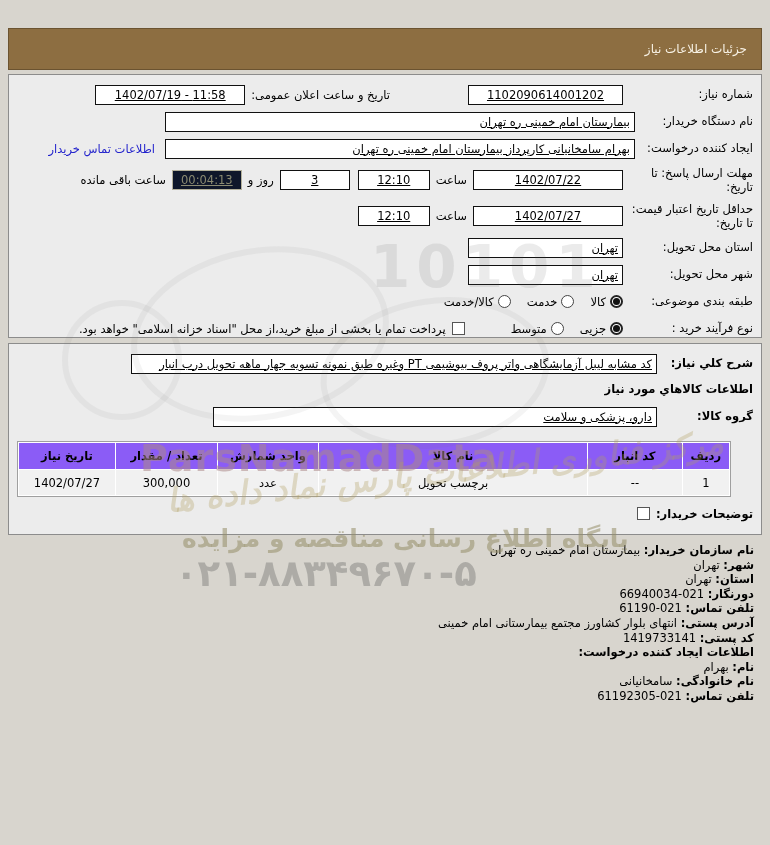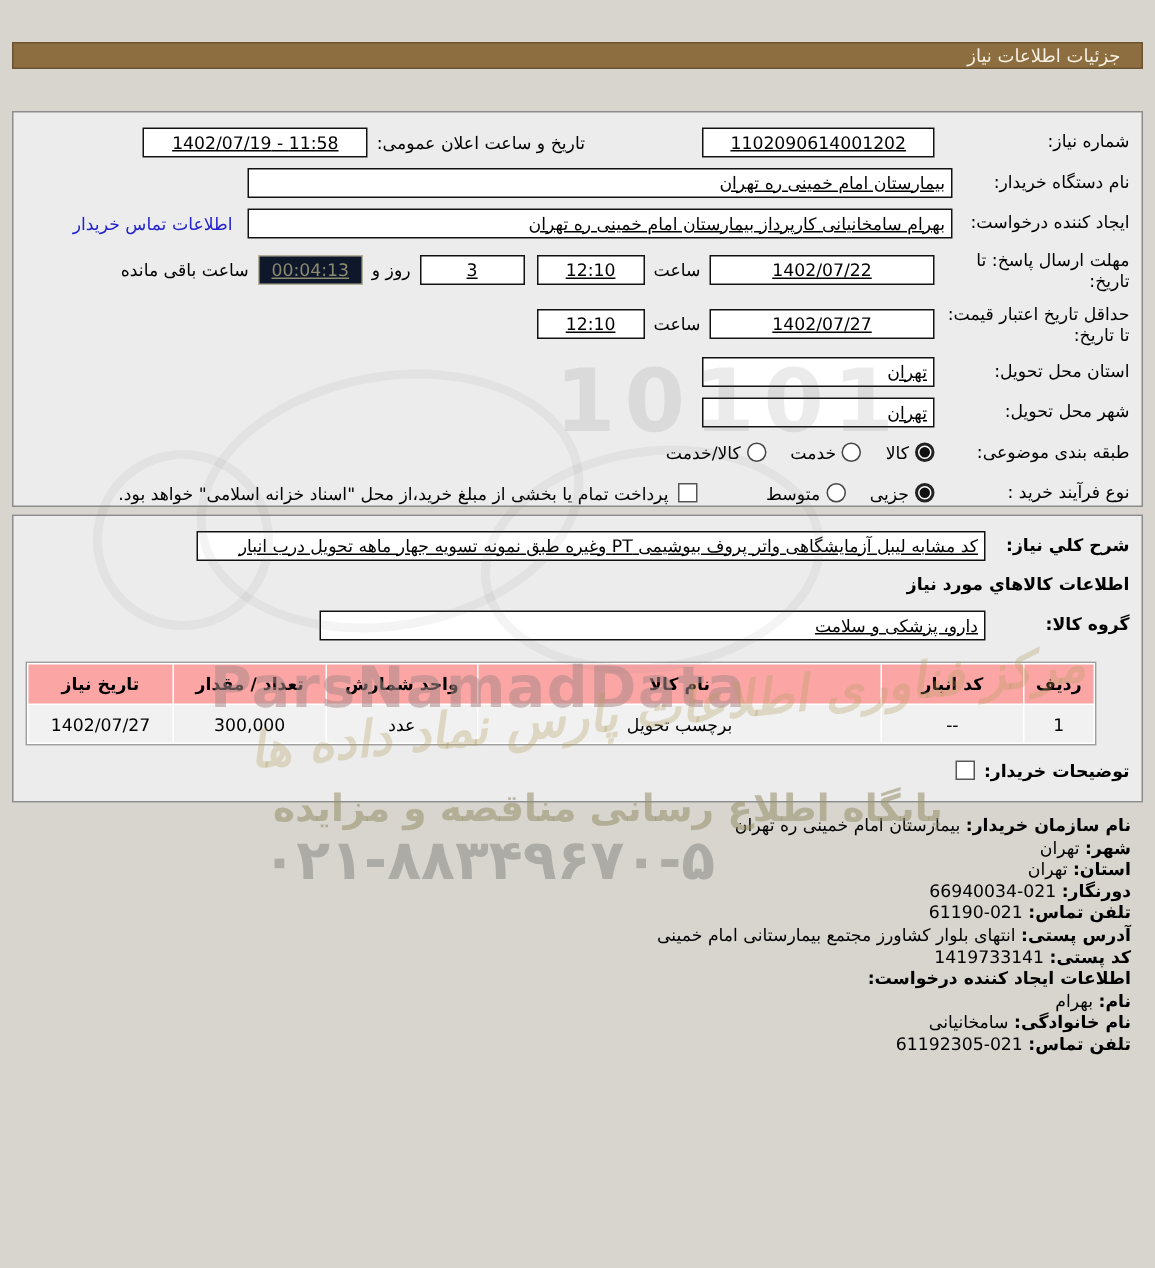--- a/index.html
+++ b/index.html
@@ -7,21 +7,21 @@
   body {
     position: relative;
     background: #d8d5ce;
     font-family: "DejaVu Sans", sans-serif;
     font-size: 11.5px;
     color: #000;
     overflow: hidden;
     direction: rtl;
   }
   .titlebar {
-    position:absolute; left:8px; top:28px; width:754px; height:18px;
+    position:absolute; left:8px; top:28px; width:754px; height:42px;
     background:#8d6e41; border:1px solid #6b5330;
     color:#f7f1e4; font-size:12px;
     display:flex; align-items:center; justify-content:flex-start;
     padding:0 14px;
   }
   .panel {
     position:absolute; left:8px; width:754px;
     background:#ececec; border:1px solid #8c8c8c;
   }
   #panel1 { top:74px; height:264px; padding:9px 8px 6px 8px; }
@@ -55,21 +55,21 @@
     flex:none; width:13px; height:13px; border:1px solid #555; background:#fff; margin-left:6px;
   }
   .heading { font-weight:bold; margin-bottom:10px; }
   table.items {
     border-collapse:separate; border-spacing:1px;
     background:#fff; border:1px solid #9f9f9f;
     margin:14px 22px 6px auto;
     direction:rtl;
   }
   table.items th {
-    background:#fca5a5; font-weight:bold; font-size:11.5px; height:26px; text-align:center;
+    background:#8b5cf6; font-weight:bold; font-size:11.5px; height:26px; text-align:center;
   }
   table.items td {
     background:#f1f1f1; font-size:11.5px; height:25px; text-align:center;
   }
   .contact { position:absolute; right:16px; top:543px; width:740px; line-height:14.6px; }
   .contact .line { white-space:nowrap; }
   
   .wm { position:absolute; pointer-events:none; z-index:50; }
   .wm-digits { left:370px; top:233px; font-size:58px; font-weight:bold; letter-spacing:6px; color:rgba(90,90,90,0.12); direction:ltr; }
   .wm-circle { border:6px solid rgba(110,110,110,0.08); border-radius:50%; }

